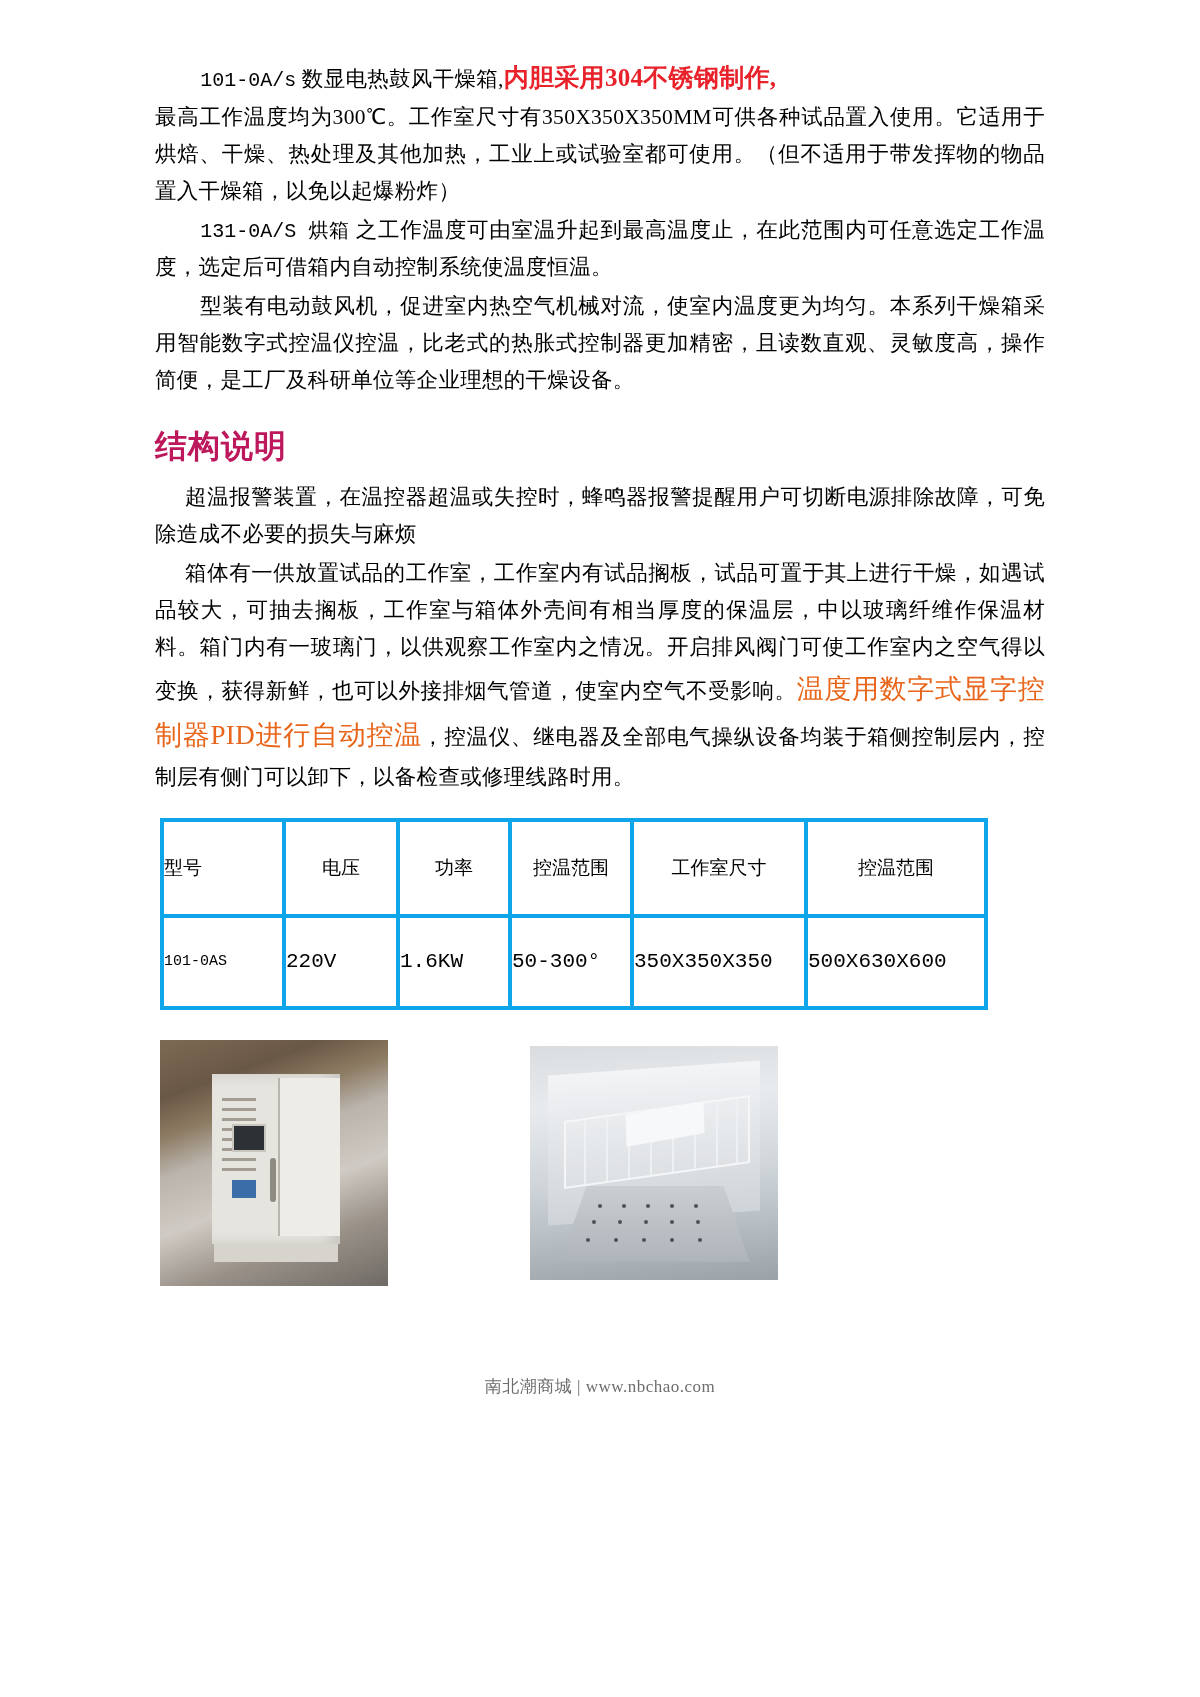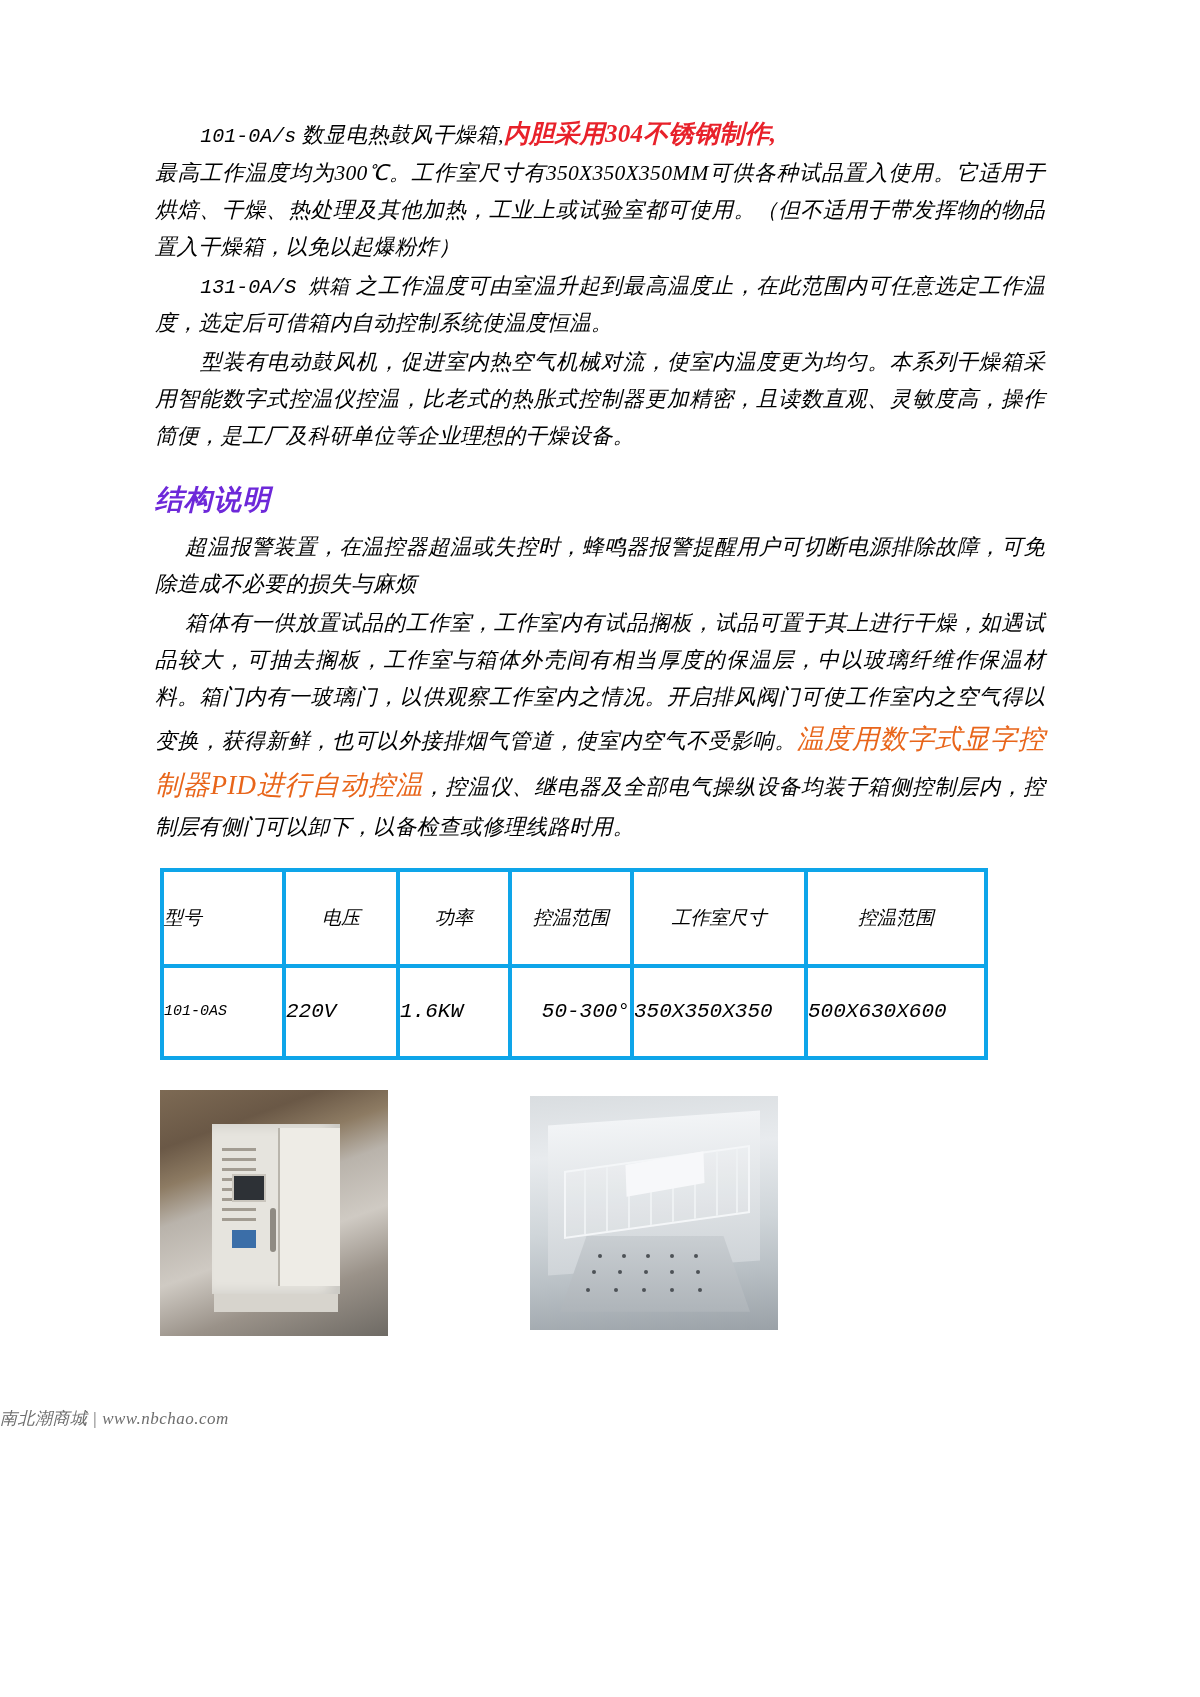--- a/index.html
+++ b/index.html
@@ -13,22 +13,21 @@
     font-family: "Liberation Serif", serif;
     color: #000000;
     position: relative;
     overflow: hidden;
   }
   .page {
     position: relative;
     width: 1200px;
     height: 1486px;
     box-sizing: border-box;
-    padding: 112px 155px 0 155px;
-    font-style: italic;
+    padding: 56px 155px 0 155px;
   }
   p {
     margin: 0;
     font-size: 21.5px;
     line-height: 1.72;
     text-align: justify;
     letter-spacing: 0.3px;
   }
   .indent {
     text-indent: 2.1em;
@@ -44,23 +43,23 @@
   .red-bold {
     color: #e8212a;
     font-weight: bold;
     font-size: 25px;
   }
   .orange-big {
     color: #e8651a;
     font-size: 27px;
   }
   .section-title {
-    font-size: 28px;
-    font-weight: bold;
-    color: #6d28d9;
+    font-size: 32px;
+    font-weight: bold;
+    color: #be185d;
     margin: 26px 0 10px 0;
     letter-spacing: 1px;
   }
   .para-block {
     margin-bottom: 2px;
   }
   
   table.spec {
     border-collapse: collapse;
     width: 780px;
@@ -112,21 +111,20 @@
     padding-bottom: 16px;
   }
   .cell-range {
     font-family: "Liberation Mono", monospace;
     font-size: 21px;
     font-weight: bold;
     padding-left: 10px;
     vertical-align: top;
     padding-top: 10px;
     line-height: 1.3;
-    text-align: right;
   }
   
   .images {
     position: relative;
     margin-top: 30px;
     margin-left: 5px;
     height: 250px;
   }
   .photo {
     position: absolute;
@@ -240,22 +238,22 @@
     left: 96px; top: 62px;
     width: 78px; height: 32px;
     background: #f7f8fa;
     transform: skewY(-8deg) rotate(-2deg);
   }
   
   .footer {
     position: absolute;
     left: 0;
     right: 0;
-    bottom: 56px;
-    text-align: left;
+    bottom: 88px;
+    text-align: center;
     font-size: 17px;
     color: #6d6d6d;
     letter-spacing: 0.5px;
   }
 </style>
 </head>
 <body>
 
 <div class="page">
 

